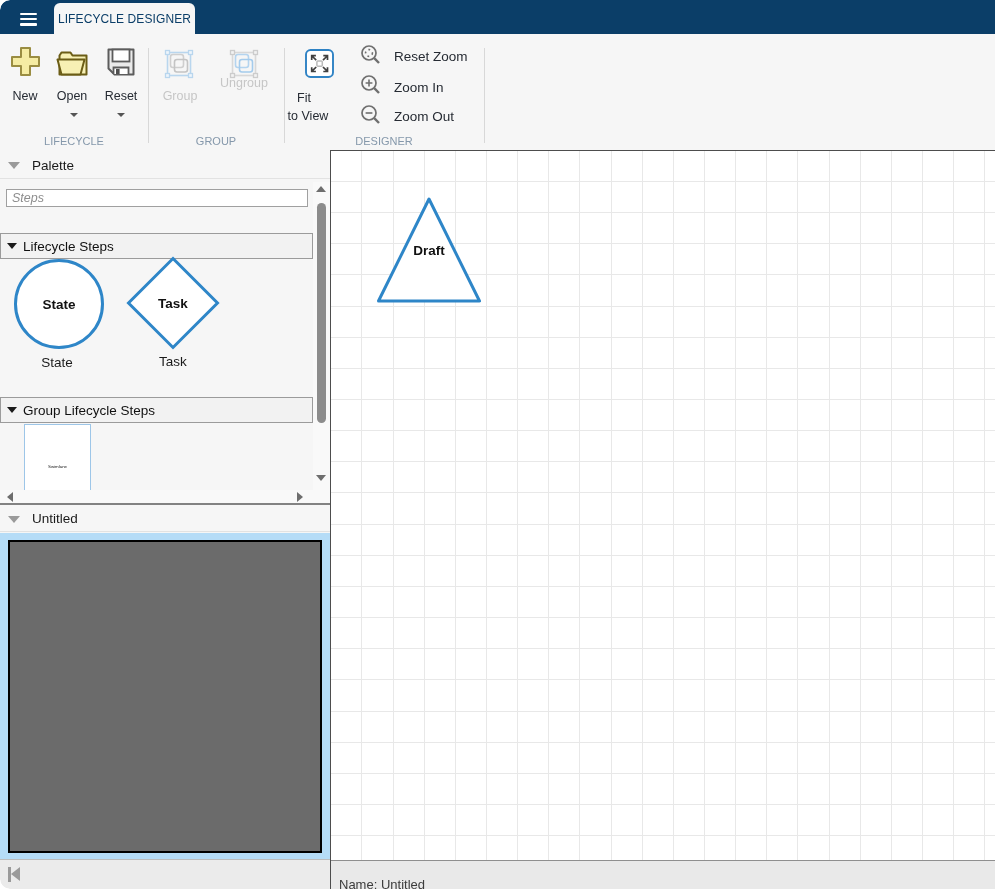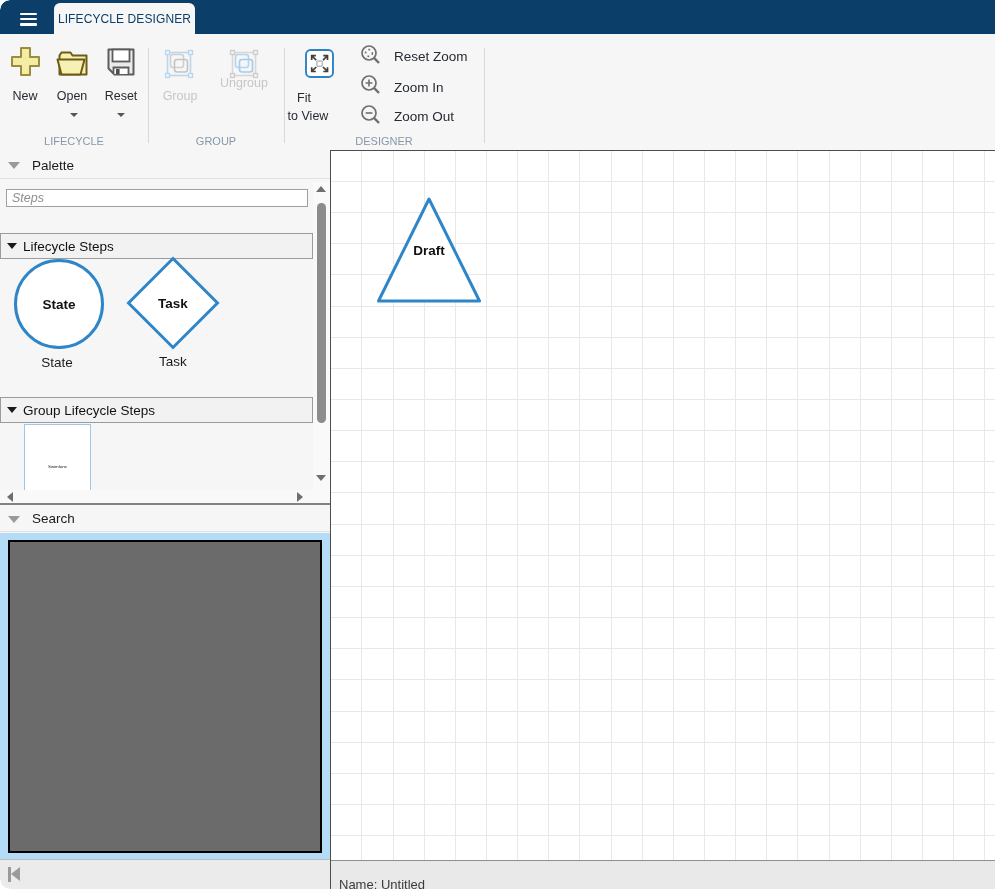--- a/index.html
+++ b/index.html
@@ -185,21 +185,21 @@
 
   <div class="abs" style="left:24px;top:424px;width:67px;height:70px;background:#fff;border:1.5px solid #9dc6e8;"></div>
   <div class="abs" style="left:24px;top:463px;width:67px;text-align:center;font-size:5.5px;color:#222;transform:scale(0.8);">Swimlane</div>
 
   <div class="abs" style="left:0;top:490px;width:313px;height:13px;background:#f9f9f9;"></div>
   <div class="abs" style="left:7px;top:492px;width:0;height:0;border-top:5px solid transparent;border-bottom:5px solid transparent;border-right:6.5px solid #6e6e6e;"></div>
   <div class="abs" style="left:297px;top:492px;width:0;height:0;border-top:5px solid transparent;border-bottom:5px solid transparent;border-left:6.5px solid #6e6e6e;"></div>
   <div class="abs" style="left:0;top:503px;width:330px;height:1.5px;background:#828282;"></div>
 
   <div class="collapse-gray abs" style="left:8px;top:516px;"></div>
-  <div class="abs panehead" style="left:32px;top:511px;">Search</div>
+  <div class="abs panehead" style="left:32px;top:511px;">Untitled</div>
   <div class="abs" style="left:0;top:531px;width:330px;height:1px;background:#e2e2e2;"></div>
 
   <div class="abs" style="left:0;top:533px;width:330px;height:326px;background:#b5dcf7;"></div>
   <div class="abs" style="left:8px;top:539.5px;width:313.5px;height:313px;background:#6b6b6b;border:2px solid #000;"></div>
   <div class="abs" style="left:0;top:859px;width:330px;height:1px;background:#bdbdbd;"></div>
 
   <div id="canvas" class="abs"></div>
   <svg class="abs" style="left:331px;top:151px;" width="664" height="709" viewBox="0 0 664 709">
       <g stroke="#e8e8e8" stroke-width="1">
         <line x1="30.5" y1="0" x2="30.5" y2="709"></line>

